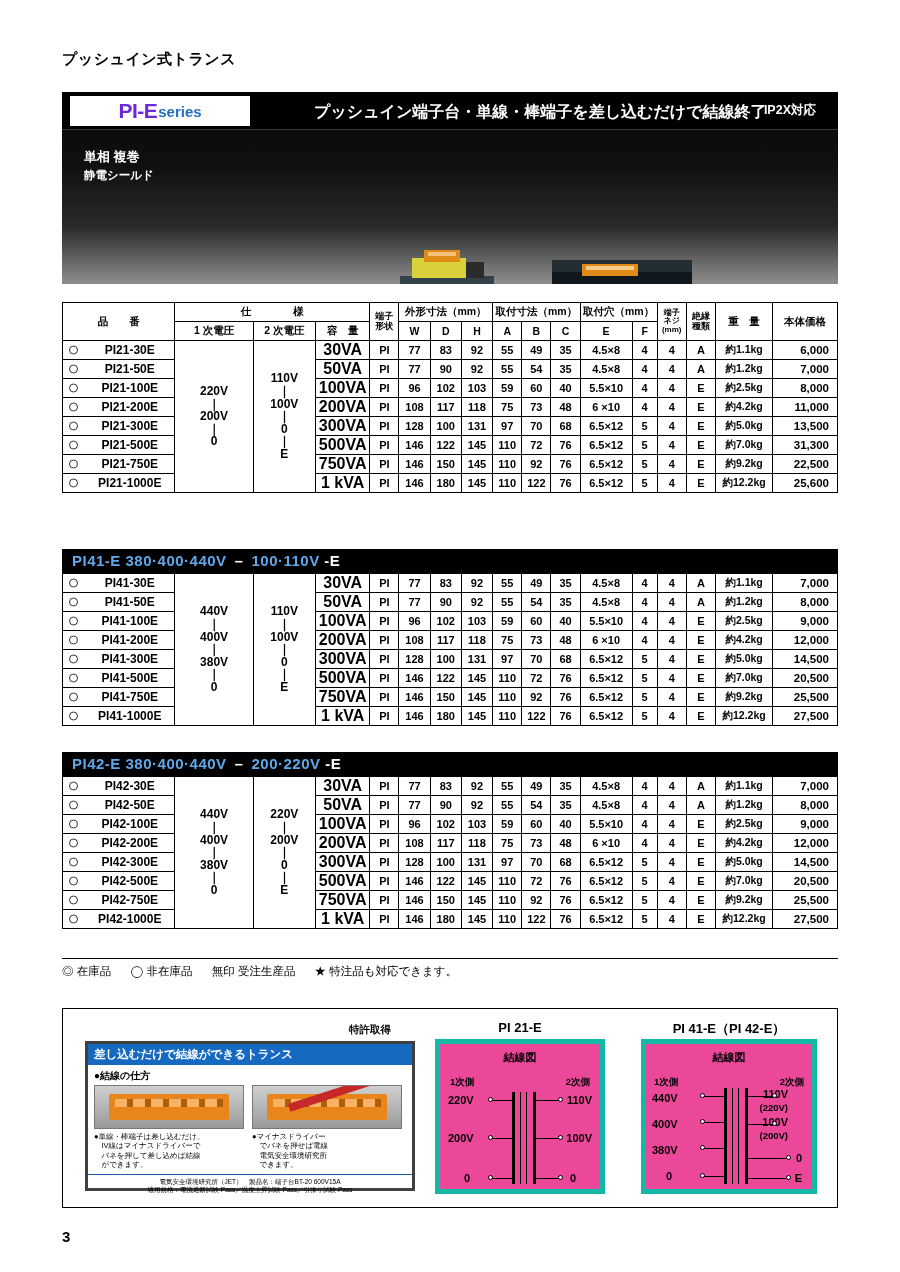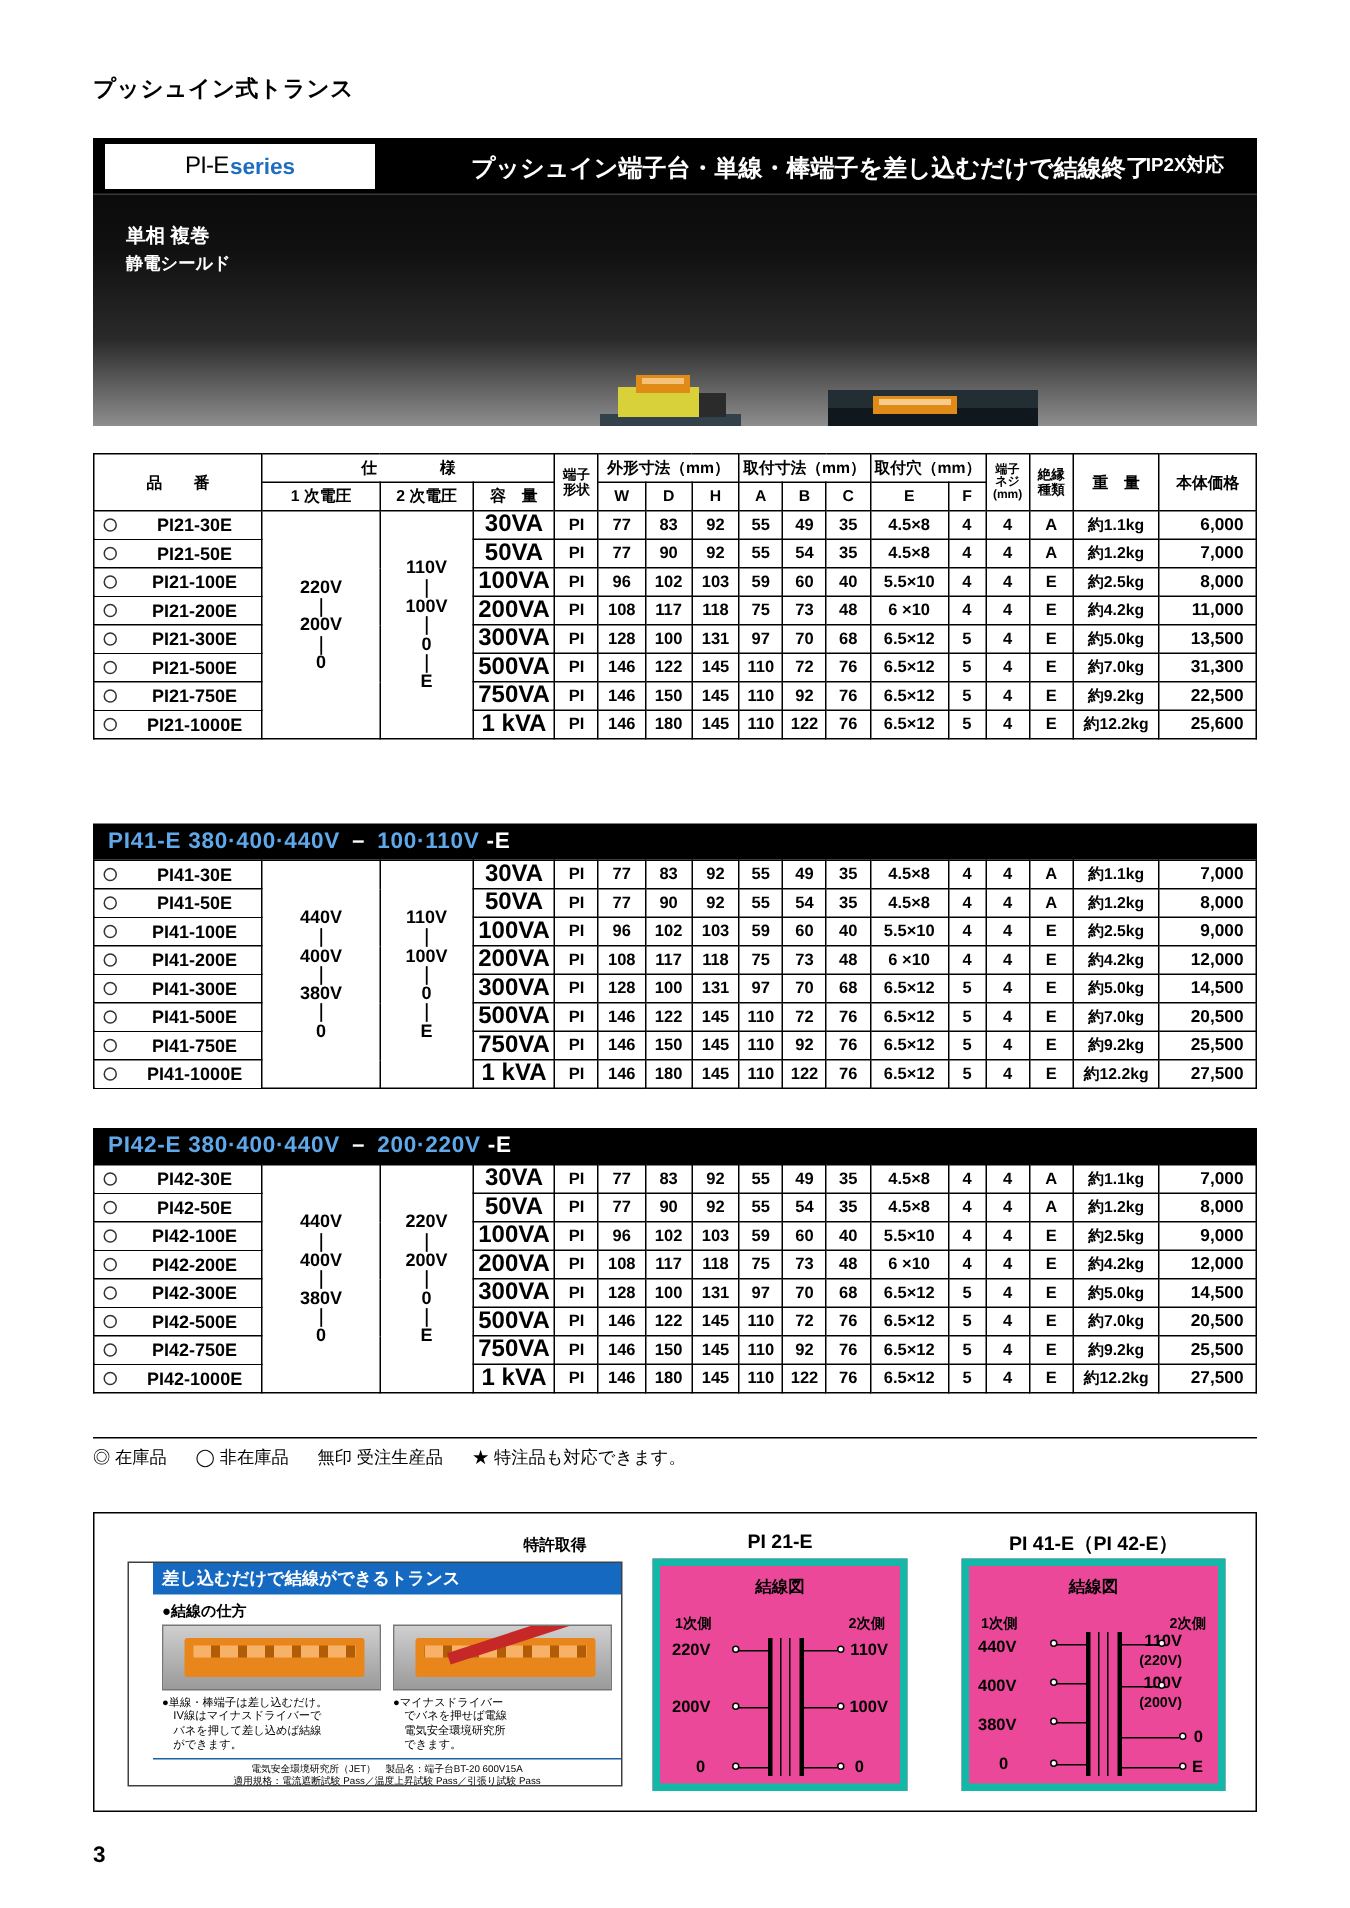--- a/index.html
+++ b/index.html
@@ -39,21 +39,21 @@
     background: #000;
     border-bottom: 1px solid #3a3a3a;
   }
   .series-badge {
     position: absolute; left: 8px; top: 4px;
     width: 180px; height: 30px;
     background: #ffffff;
     display: flex; align-items: center; justify-content: center;
   }
   .series-badge .pie {
-    color: #000000; font-weight: normal; font-size: 16px; letter-spacing: -0.5px;
+    color: #6d28d9; font-weight: bold; font-size: 21px; letter-spacing: -0.5px;
   }
   .series-badge .ser {
     color: #1f6dc0; font-weight: bold; font-size: 15px; margin-left: 1px;
   }
   .hero-tag {
     position: absolute; left: 252px; top: 10px;
     color: #fff; font-size: 16px; font-weight: bold;
   }
   .hero-ip {
     position: absolute; right: 22px; top: 10px;
@@ -130,23 +130,22 @@
     border: 1px solid #000;
     background: #fff;
   }
   .patent {
     position: absolute; left: 286px; top: 14px;
     font-size: 10.5px; font-weight: bold;
   }
   .blue-box {
     position: absolute; left: 22px; top: 32px;
     width: 330px; height: 150px;
-    border: 1px solid #404040;
+    border: 3px solid #404040;
     background: #fff;
-    padding-left: 16px;
   }
   .blue-box .bb-title {
     background: #1669c1; color: #fff; font-size: 11.5px; font-weight: bold;
     padding: 3px 6px;
   }
   .bb-sub { font-size: 10px; font-weight: bold; margin: 4px 0 2px 6px; }
   .photo-row { display: flex; gap: 8px; padding: 0 6px; }
   .photo {
     width: 150px; height: 44px;
     background: linear-gradient(180deg,#cfcfcf,#9a9a9a);

